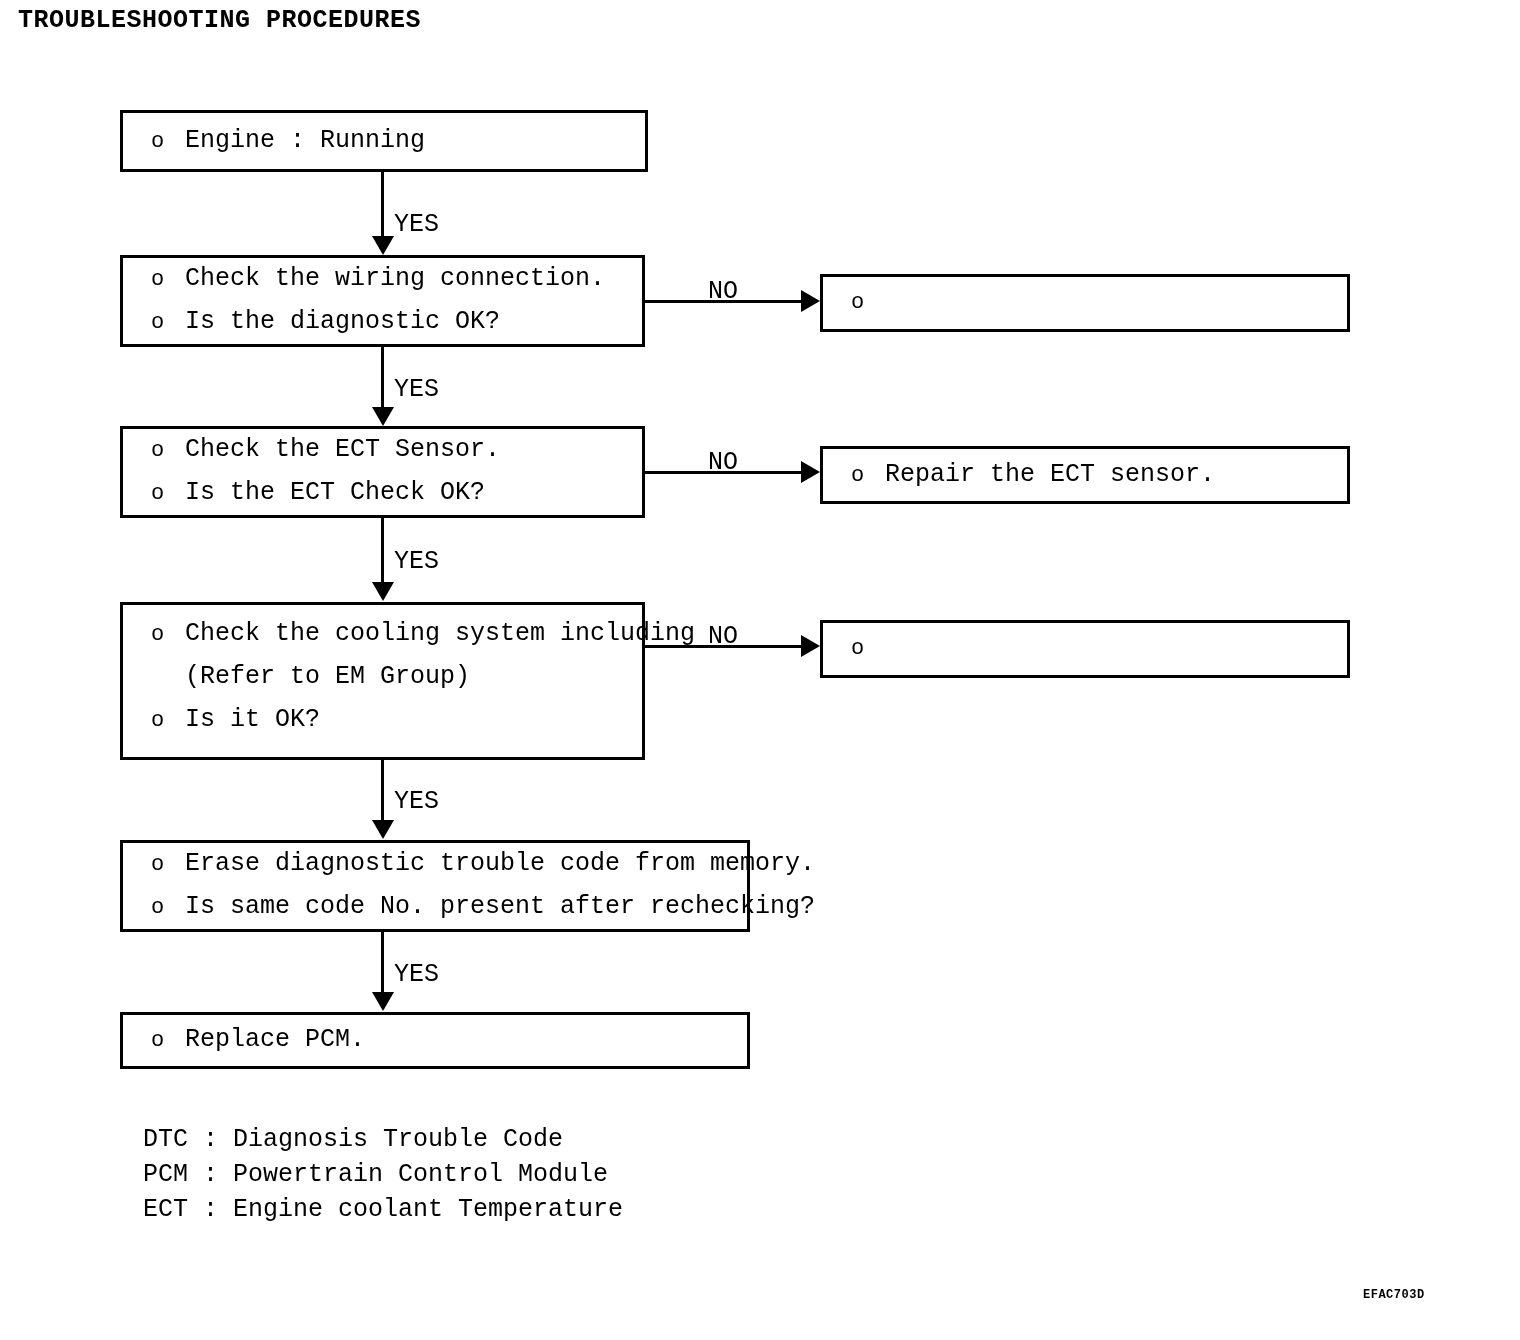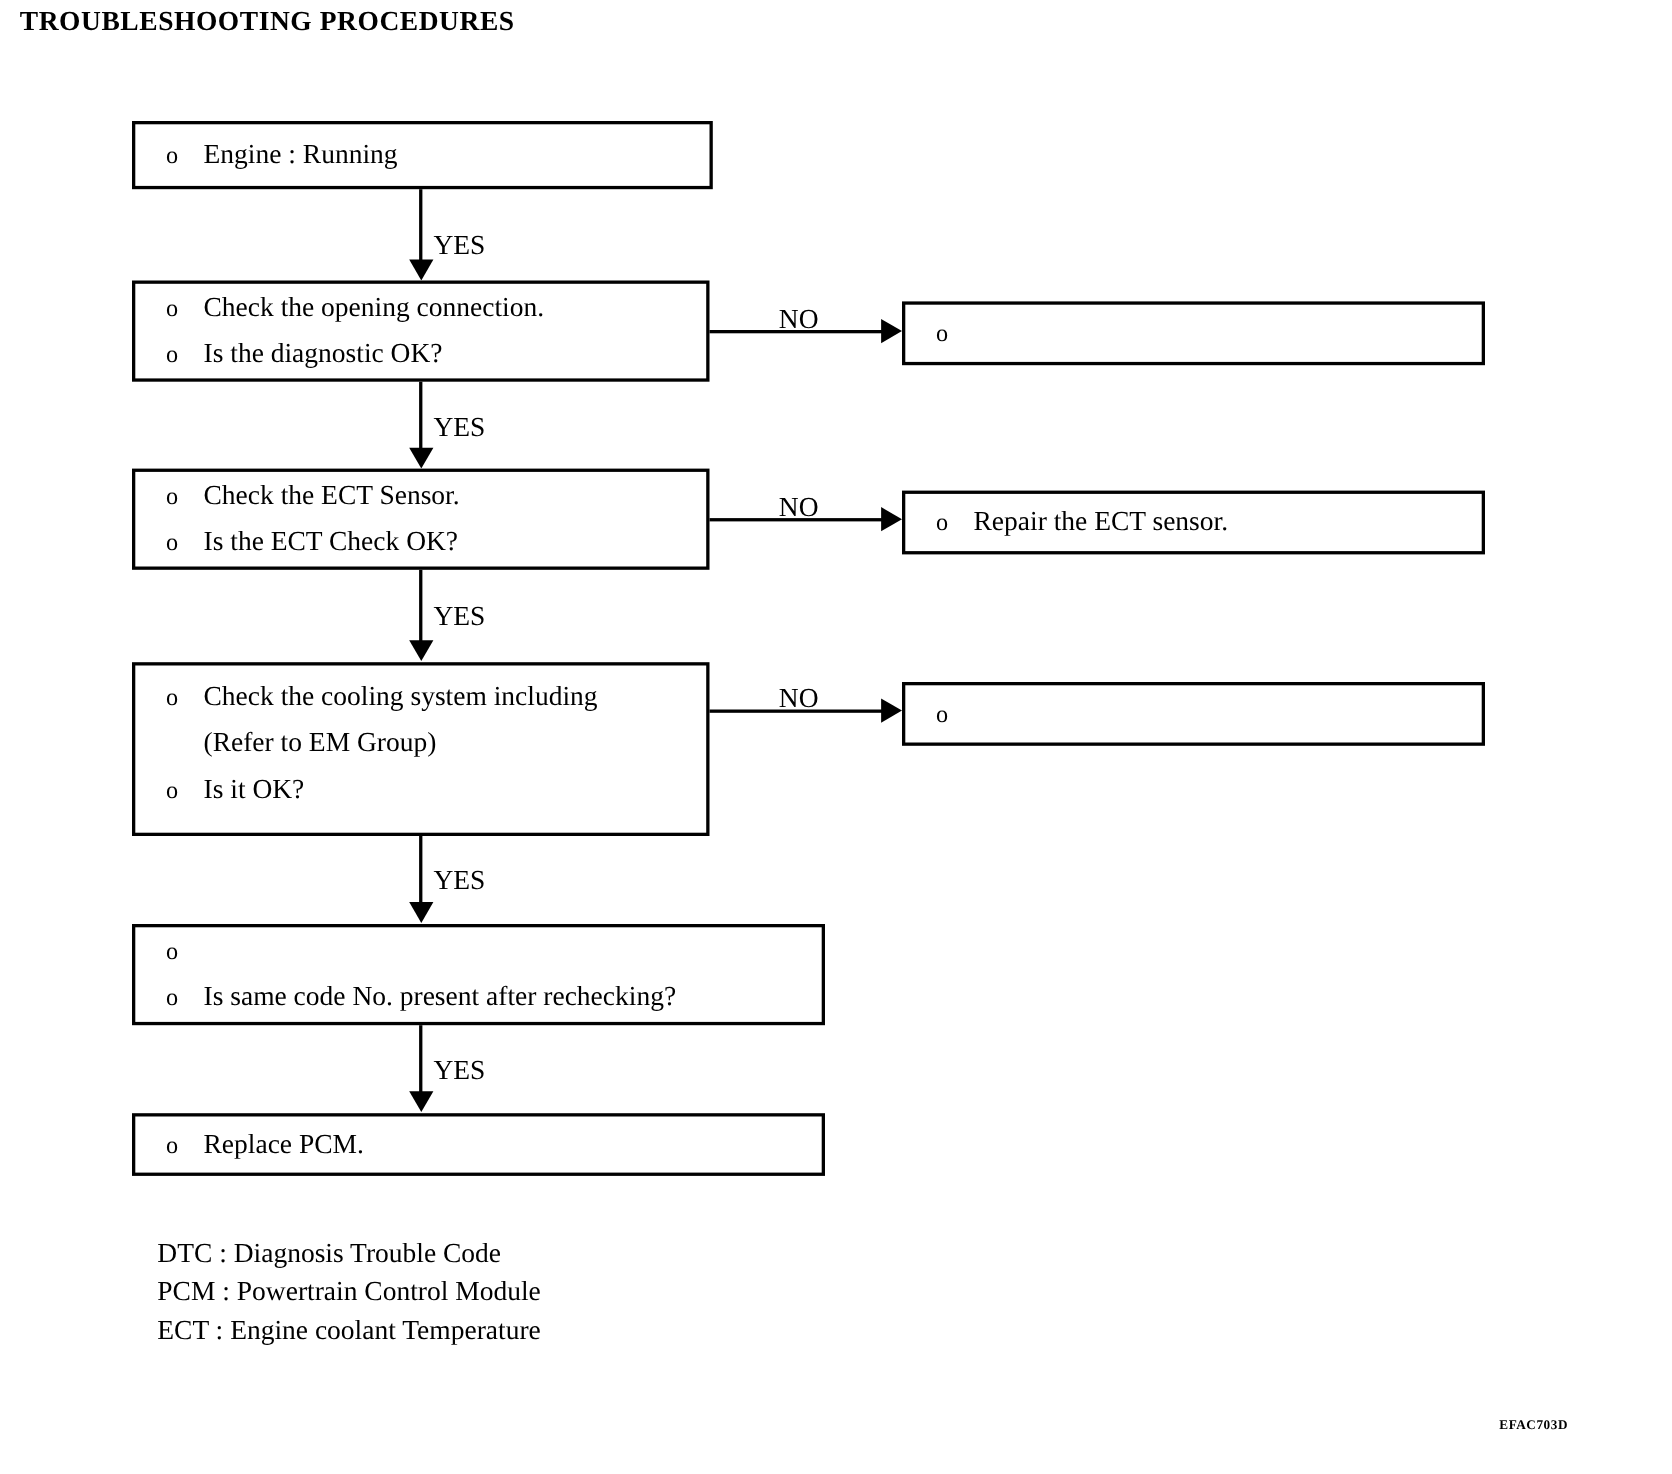--- a/index.html
+++ b/index.html
@@ -5,21 +5,21 @@
   html, body {
     margin: 0;
     padding: 0;
     background: #ffffff;
   }
   #page {
     position: relative;
     width: 1520px;
     height: 1340px;
     background: #ffffff;
-    font-family: Liberation Serif, serif;
+    font-family: Liberation Mono, monospace;
     color: #000000;
     overflow: hidden;
   }
   #page-title {
     position: absolute;
     left: 18px;
     top: 6px;
     font-size: 25px;
     font-weight: bold;
     letter-spacing: 0.5px;
@@ -115,21 +115,21 @@
     </div>
   </div>
 
   <div class="vline" style="left:381px; top:172px; height:65px;"></div>
   <div class="arrow-down" style="left:372px; top:236px;"></div>
   <div class="edge-label" style="left:394px; top:198px;">YES</div>
 
   <div class="node" style="left:120px; top:255px; width:525px; height:92px;">
     <div class="node-line">
       <span class="bullet">o</span>
-      <span class="node-text">Check the opening connection.</span>
+      <span class="node-text">Check the wiring connection.</span>
     </div>
     <div class="node-line">
       <span class="bullet">o</span>
       <span class="node-text">Is the diagnostic OK?</span>
     </div>
   </div>
 
   <div class="hline" style="left:645px; top:300px; width:160px;"></div>
   <div class="arrow-right" style="left:801px; top:290px;"></div>
   <div class="edge-label" style="left:708px; top:265px;">NO</div>
@@ -195,20 +195,21 @@
     </div>
   </div>
 
   <div class="vline" style="left:381px; top:760px; height:62px;"></div>
   <div class="arrow-down" style="left:372px; top:820px;"></div>
   <div class="edge-label" style="left:394px; top:775px;">YES</div>
 
   <div class="node" style="left:120px; top:840px; width:630px; height:92px;">
     <div class="node-line">
       <span class="bullet">o</span>
+      <span class="node-text">Erase diagnostic trouble code from memory.</span>
     </div>
     <div class="node-line">
       <span class="bullet">o</span>
       <span class="node-text">Is same code No. present after rechecking?</span>
     </div>
   </div>
 
   <div class="vline" style="left:381px; top:932px; height:62px;"></div>
   <div class="arrow-down" style="left:372px; top:992px;"></div>
   <div class="edge-label" style="left:394px; top:948px;">YES</div>

